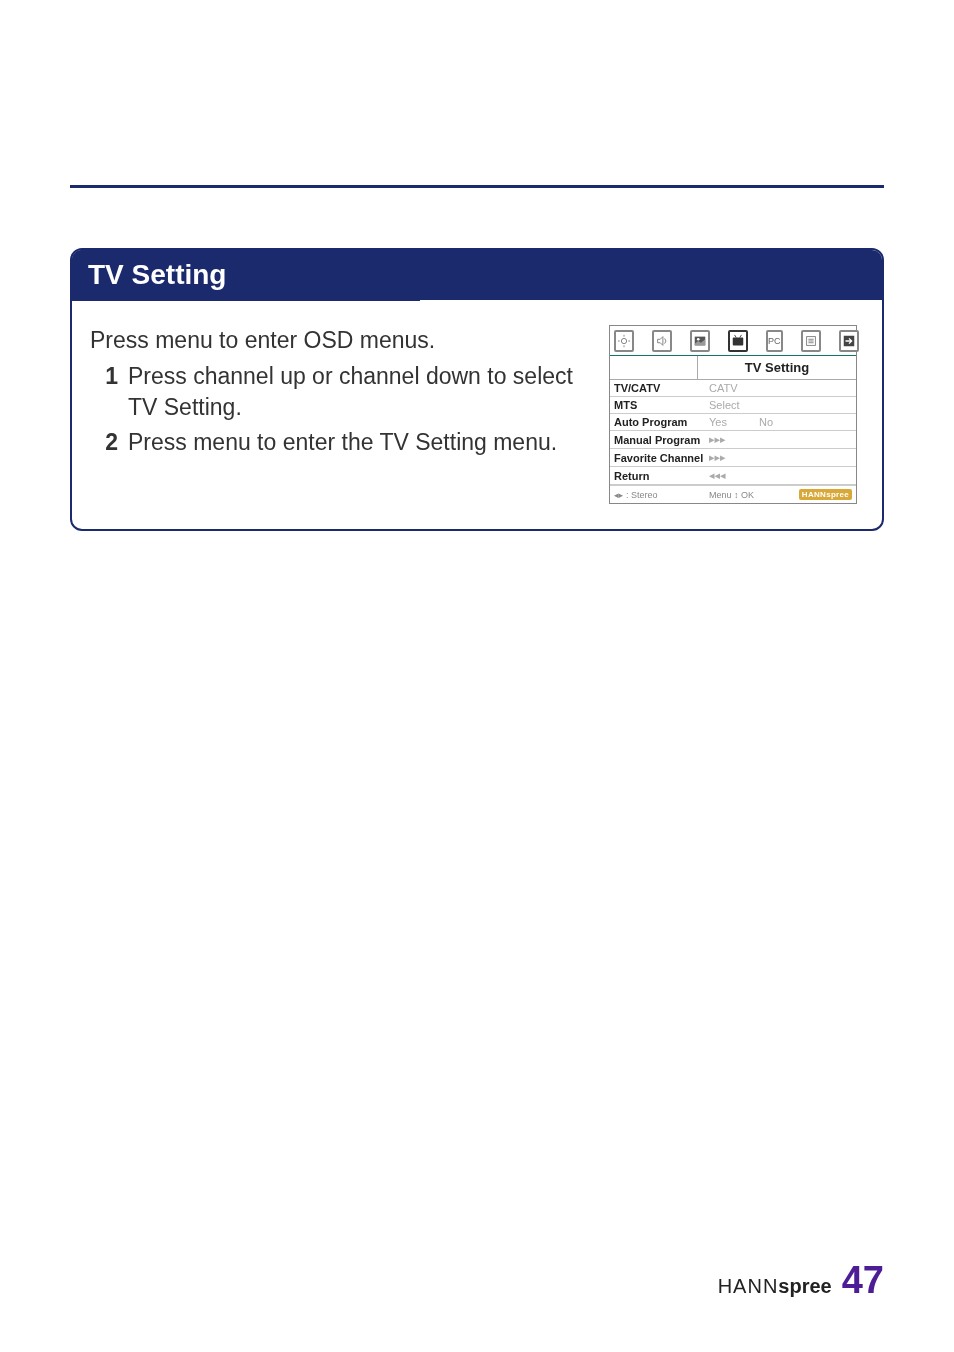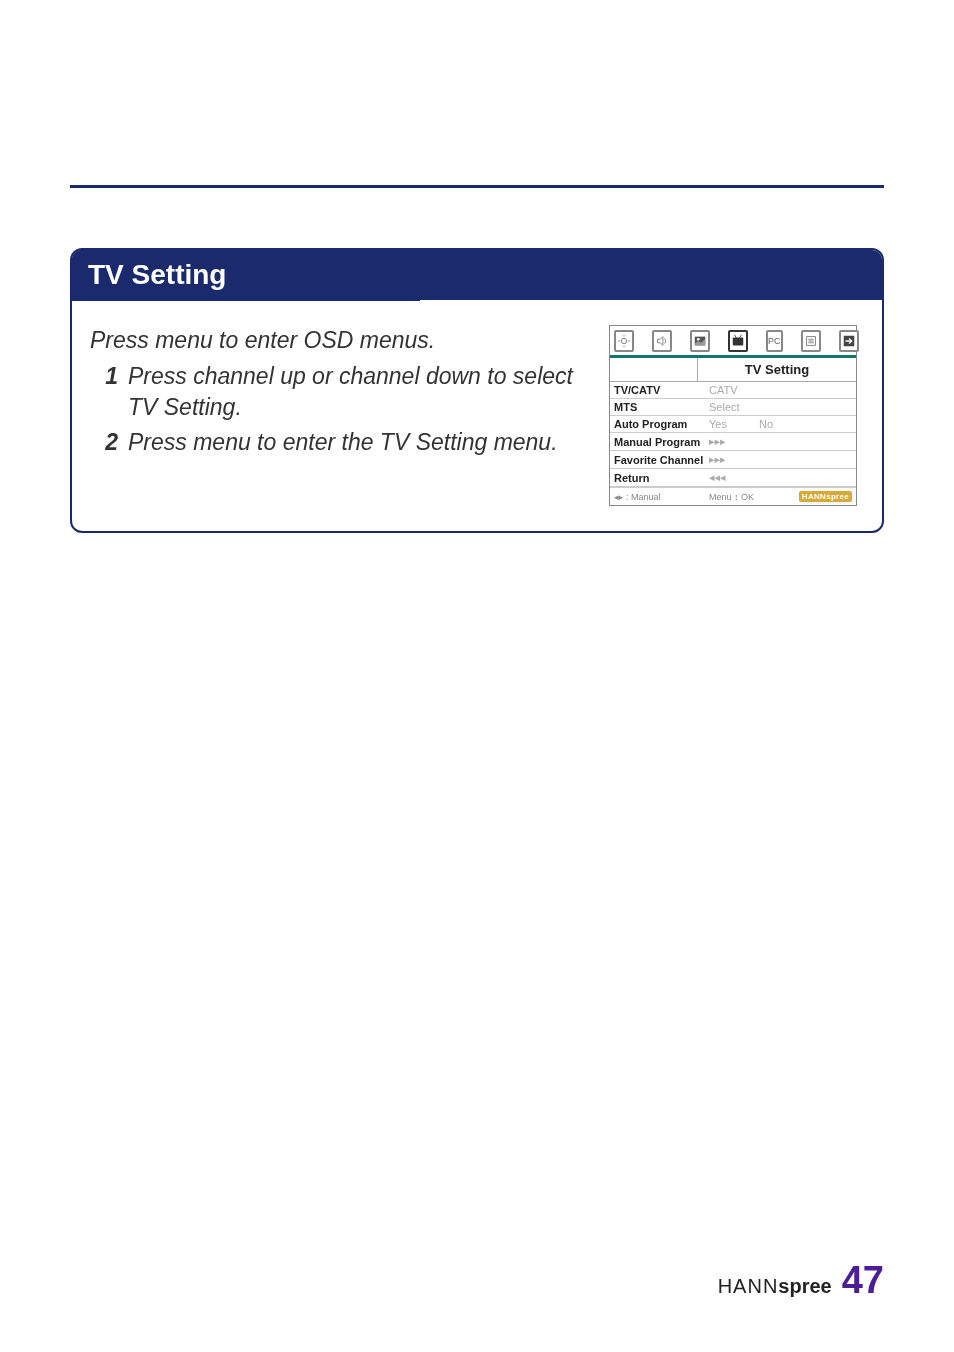--- a/index.html
+++ b/index.html
@@ -44,21 +44,20 @@
     .section-body {
       display: flex;
       padding: 25px 25px 25px 18px;
       gap: 25px;
     }
     .left-col {
       flex: 1;
       color: #333;
       font-size: 23px;
       line-height: 1.35;
-      font-style: italic;
     }
     .intro { margin-bottom: 5px; }
     .step-list { list-style: none; }
     .step-item { display: flex; margin-bottom: 4px; }
     .step-num { font-weight: bold; width: 28px; flex-shrink: 0; text-align: right; margin-right: 10px; }
     .step-text { flex: 1; }
     .right-col {
       width: 248px;
       flex-shrink: 0;
     }
@@ -66,21 +65,21 @@
       width: 248px;
       border: 1px solid #888;
       background: #fff;
       font-size: 11px;
       color: #555;
     }
     .osd-tabs {
       display: flex;
       gap: 18px;
       padding: 4px 4px 3px 4px;
-      border-bottom: 3px solid #0f766e;
+      border-bottom: 1px solid #0f766e;
     }
     .osd-tab {
       flex: 1;
       height: 22px;
       border: 2px solid #888;
       border-radius: 2px;
       background: #fff;
       display: flex;
       align-items: center;
       justify-content: center;
@@ -275,21 +274,21 @@
             <span class="osd-val">▸▸▸</span>
           </div>
           <div class="osd-row">
             <span class="osd-label">Return</span>
             <span class="osd-val">◂◂◂</span>
           </div>
 
           <div class="osd-footer">
             <span class="osd-foot-left">
               <span>◂▸</span>
-              <span>: Manual</span>
+              <span>: Stereo</span>
             </span>
             <span class="osd-foot-mid">Menu ↕ OK</span>
             <span class="osd-brand">HANNspree</span>
           </div>
         </div>
       </div>
     </div>
   </div>
 
   <div class="page-footer">

